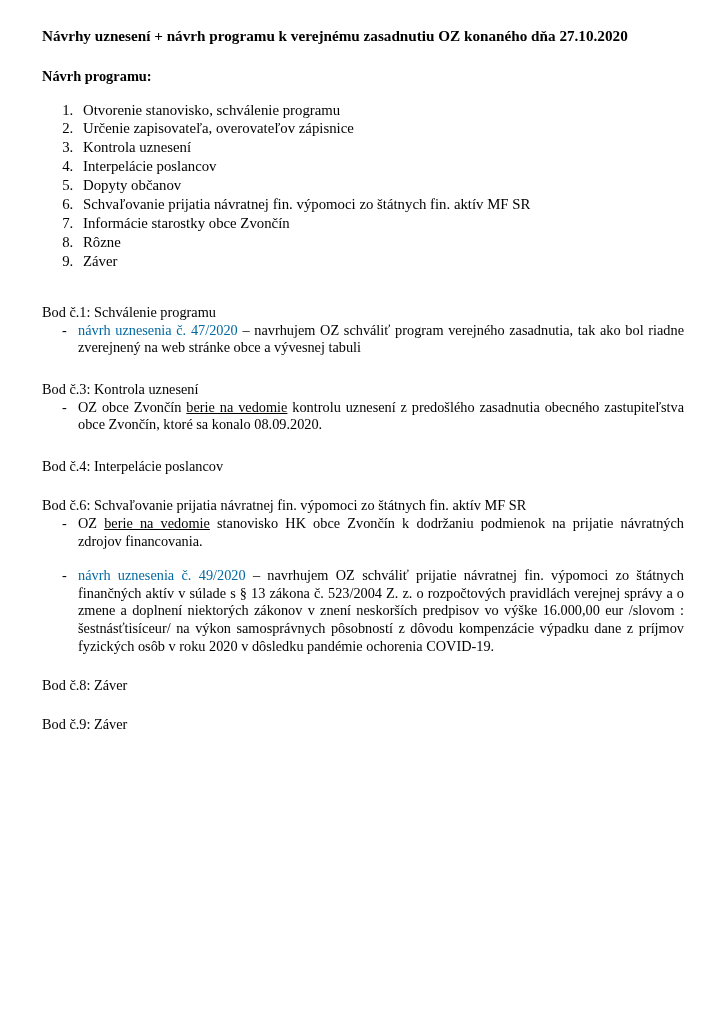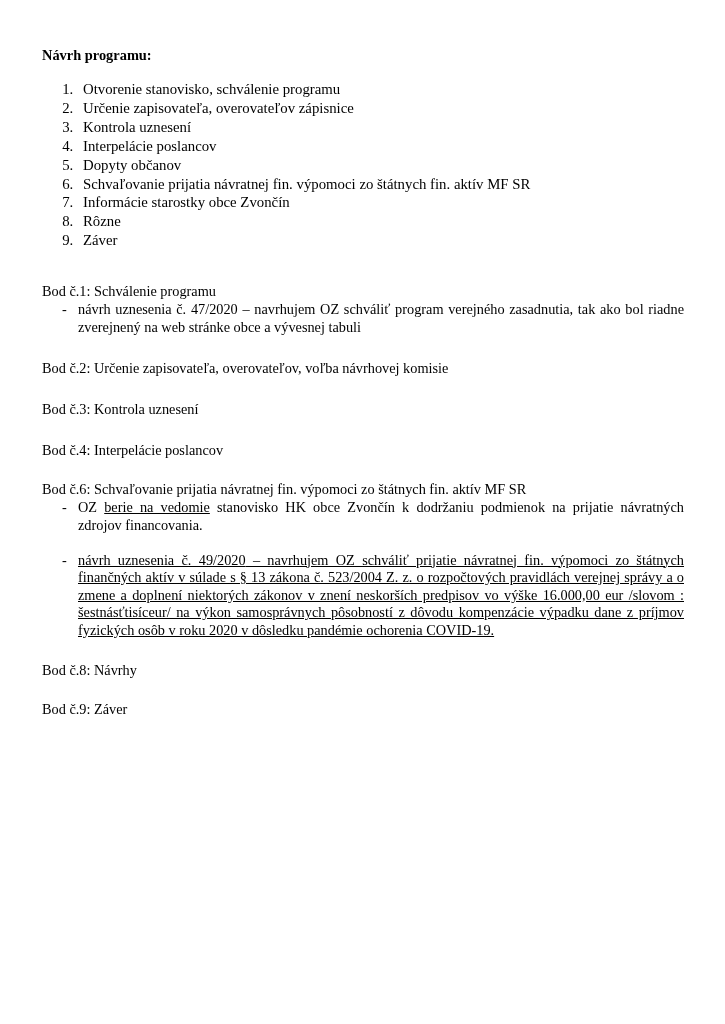--- a/index.html
+++ b/index.html
@@ -66,78 +66,80 @@
   }
   ul.dash-list > li {
     position: relative;
     padding-left: 36px;
     font-size: 14.3px;
     line-height: 17.6px;
     margin: 0;
   }
   ul.dash-list > li + li {
     margin-top: 17px;
-    text-decoration: underline;
   }
   ul.dash-list > li::before {
     content: "-";
     position: absolute;
     left: 20px;
     top: 0;
   }
   .justify {
     text-align: justify;
     text-justify: inter-word;
   }
   .red {
-    color: #000000;
+    color: #0369a1;
   }
   .uline {
     text-decoration: underline;
   }
   .dots {
     letter-spacing: 0.5px;
   }
 </style>
 </head>
 <body>
 
 <div class="page">
 
+  <h1 class="doc-title">Návrhy uznesení + návrh programu k verejnému zasadnutiu OZ konaného dňa 27.10.2020</h1>
 
   <div class="section-label">Návrh programu:</div>
 
   <ol class="program-list">
     <li>Otvorenie stanovisko, schválenie programu</li>
     <li>Určenie zapisovateľa, overovateľov zápisnice</li>
     <li>Kontrola uznesení</li>
     <li>Interpelácie poslancov</li>
     <li>Dopyty občanov</li>
     <li>Schvaľovanie prijatia návratnej fin. výpomoci zo štátnych fin. aktív MF SR</li>
     <li>Informácie starostky obce Zvončín</li>
     <li>Rôzne</li>
     <li>Záver</li>
   </ol>
 
   <div class="bod-heading" style="margin-top:33px;">Bod č.1: Schválenie programu</div>
   <ul class="dash-list">
     <li class="justify"><span class="red">návrh uznesenia č. 47/2020</span><span> – navrhujem OZ schváliť program verejného zasadnutia, tak ako bol riadne zverejnený na web stránke obce a vývesnej tabuli</span></li>
   </ul>
 
-  <div class="bod-heading gap-before-bod">Bod č.2: Určenie zapisovateľa, overovateľov, voľba návrhovej komisie</div>
 
   <div class="bod-heading gap-before-bod">Bod č.3: Kontrola uznesení</div>
+  <ul class="dash-list">
+    <li class="justify"><span>OZ obce Zvončín </span><span class="uline">berie na vedomie</span><span> kontrolu uznesení z predošlého zasadnutia obecného zastupiteľstva obce Zvončín, ktoré sa konalo 08.09.2020.</span></li>
+  </ul>
 
   <div class="bod-heading gap-before-bod">Bod č.4: Interpelácie poslancov</div>
 
 
   <div class="bod-heading gap-before-bod-tight">Bod č.6: Schvaľovanie prijatia návratnej fin. výpomoci zo štátnych fin. aktív MF SR</div>
   <ul class="dash-list">
     <li class="justify"><span>OZ </span><span class="uline">berie na vedomie</span><span> stanovisko HK obce Zvončín k dodržaniu podmienok na prijatie návratných zdrojov financovania.</span></li>
     <li class="justify"><span class="red">návrh uznesenia č. 49/2020</span><span> – navrhujem OZ schváliť prijatie návratnej fin. výpomoci zo štátnych finančných aktív v súlade s § 13 zákona č. 523/2004 Z. z. o rozpočtových pravidlách verejnej správy a o zmene a doplnení niektorých zákonov v znení neskorších predpisov vo výške 16.000,00 eur /slovom : šestnásťtisíceur/ na výkon samosprávnych pôsobností z dôvodu kompenzácie výpadku dane z príjmov fyzických osôb v roku 2020 v dôsledku pandémie ochorenia COVID-19.</span></li>
   </ul>
 
 
-  <div class="bod-heading gap-before-bod-tight">Bod č.8: Návrhy</div>
+  <div class="bod-heading gap-before-bod-tight">Bod č.8: Záver</div>
 
   <div class="bod-heading gap-before-bod-tight">Bod č.9: Záver</div>
 
 </div>
 
 </body></html>

